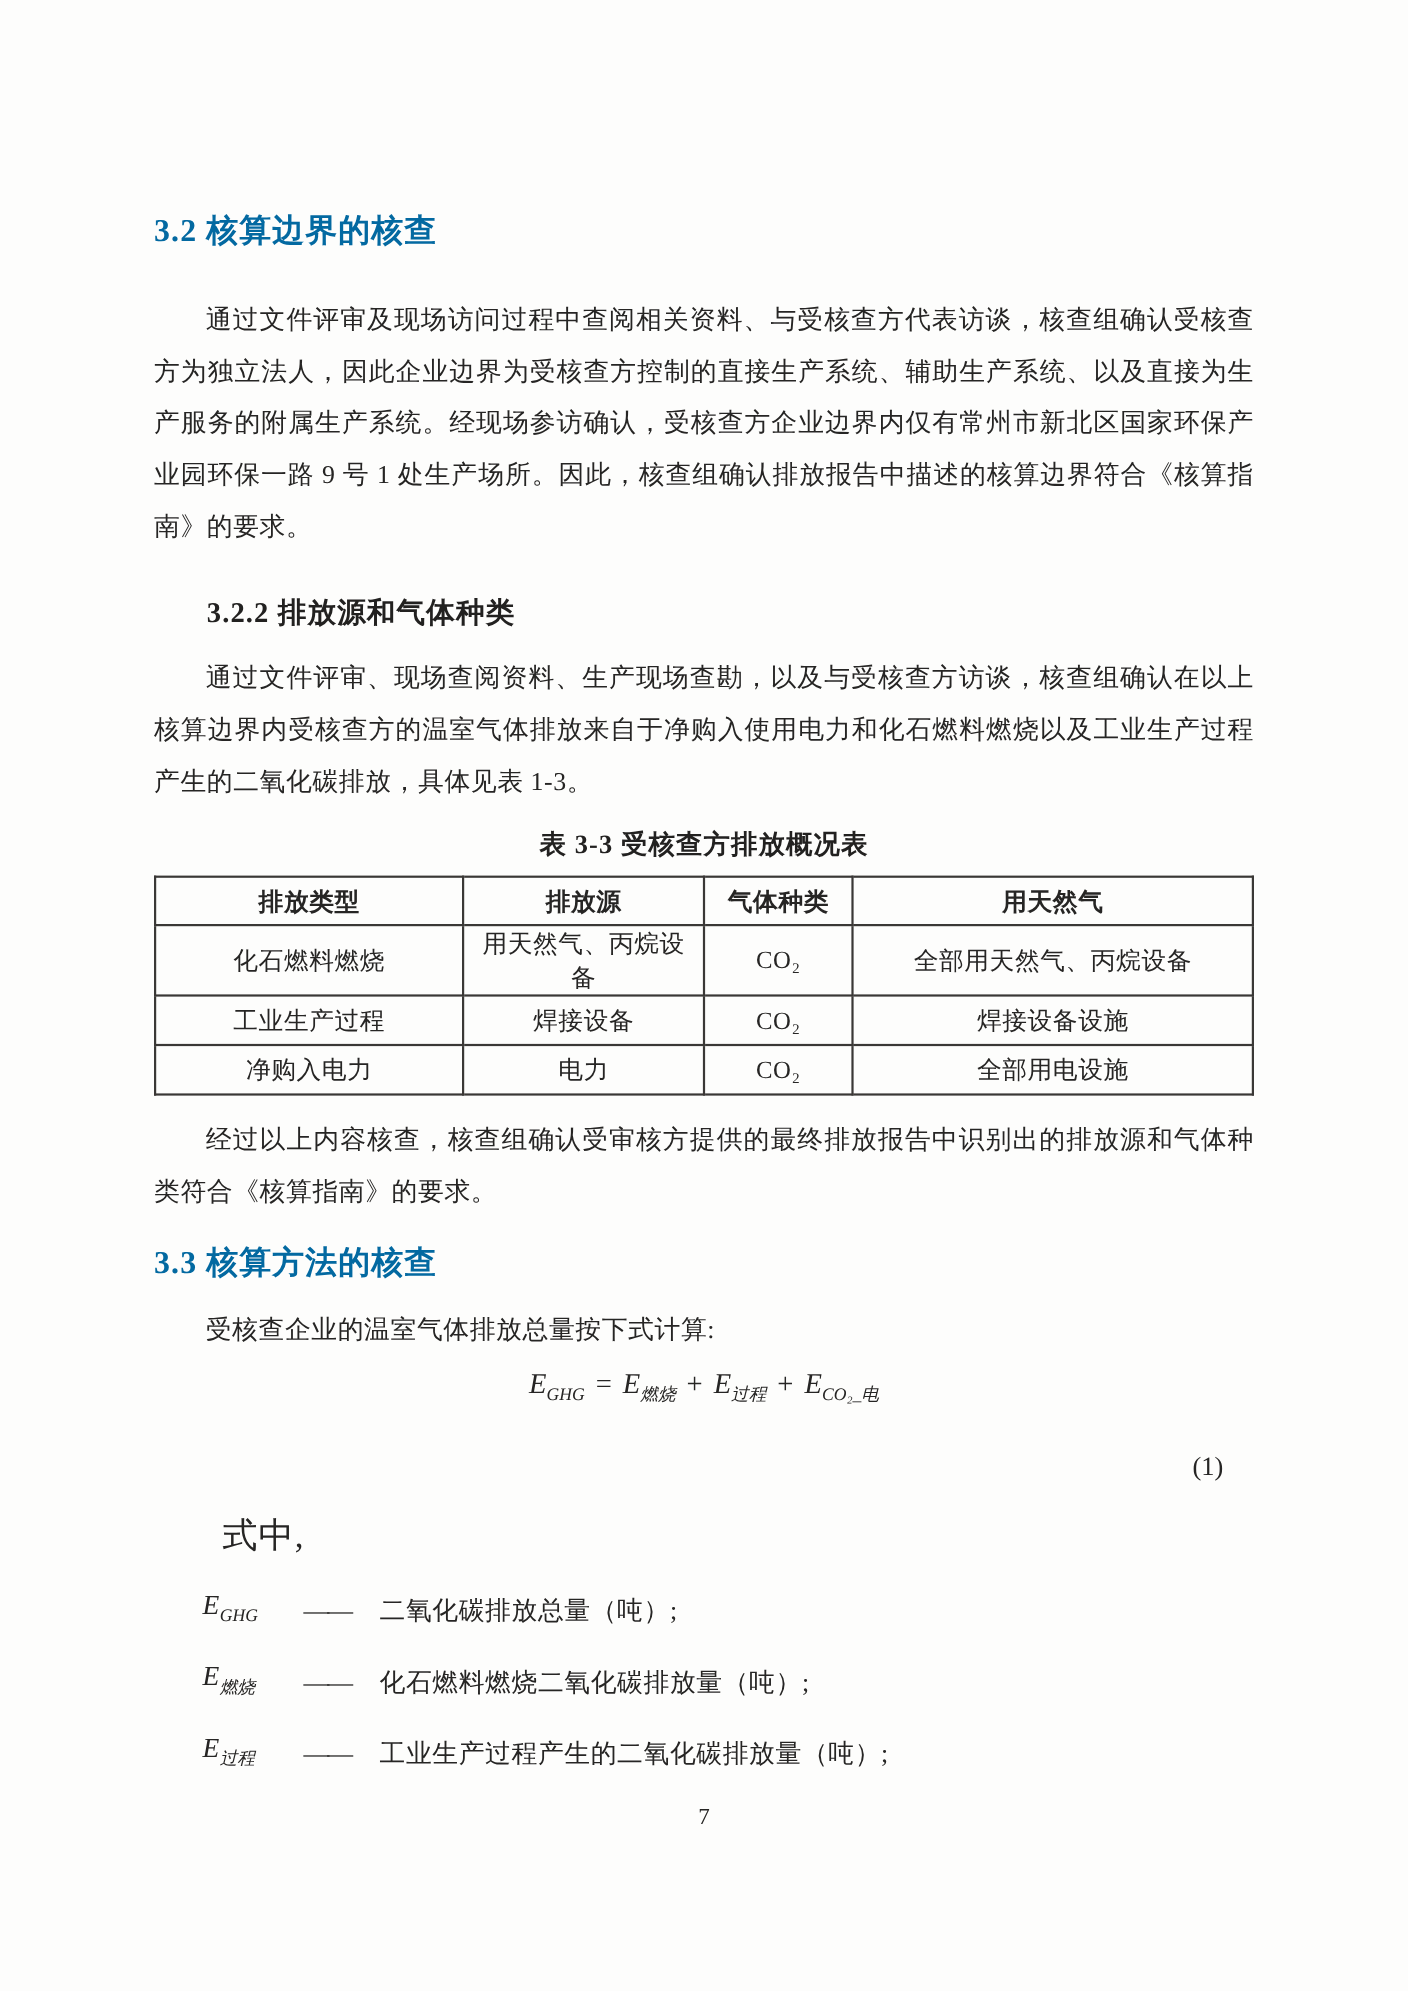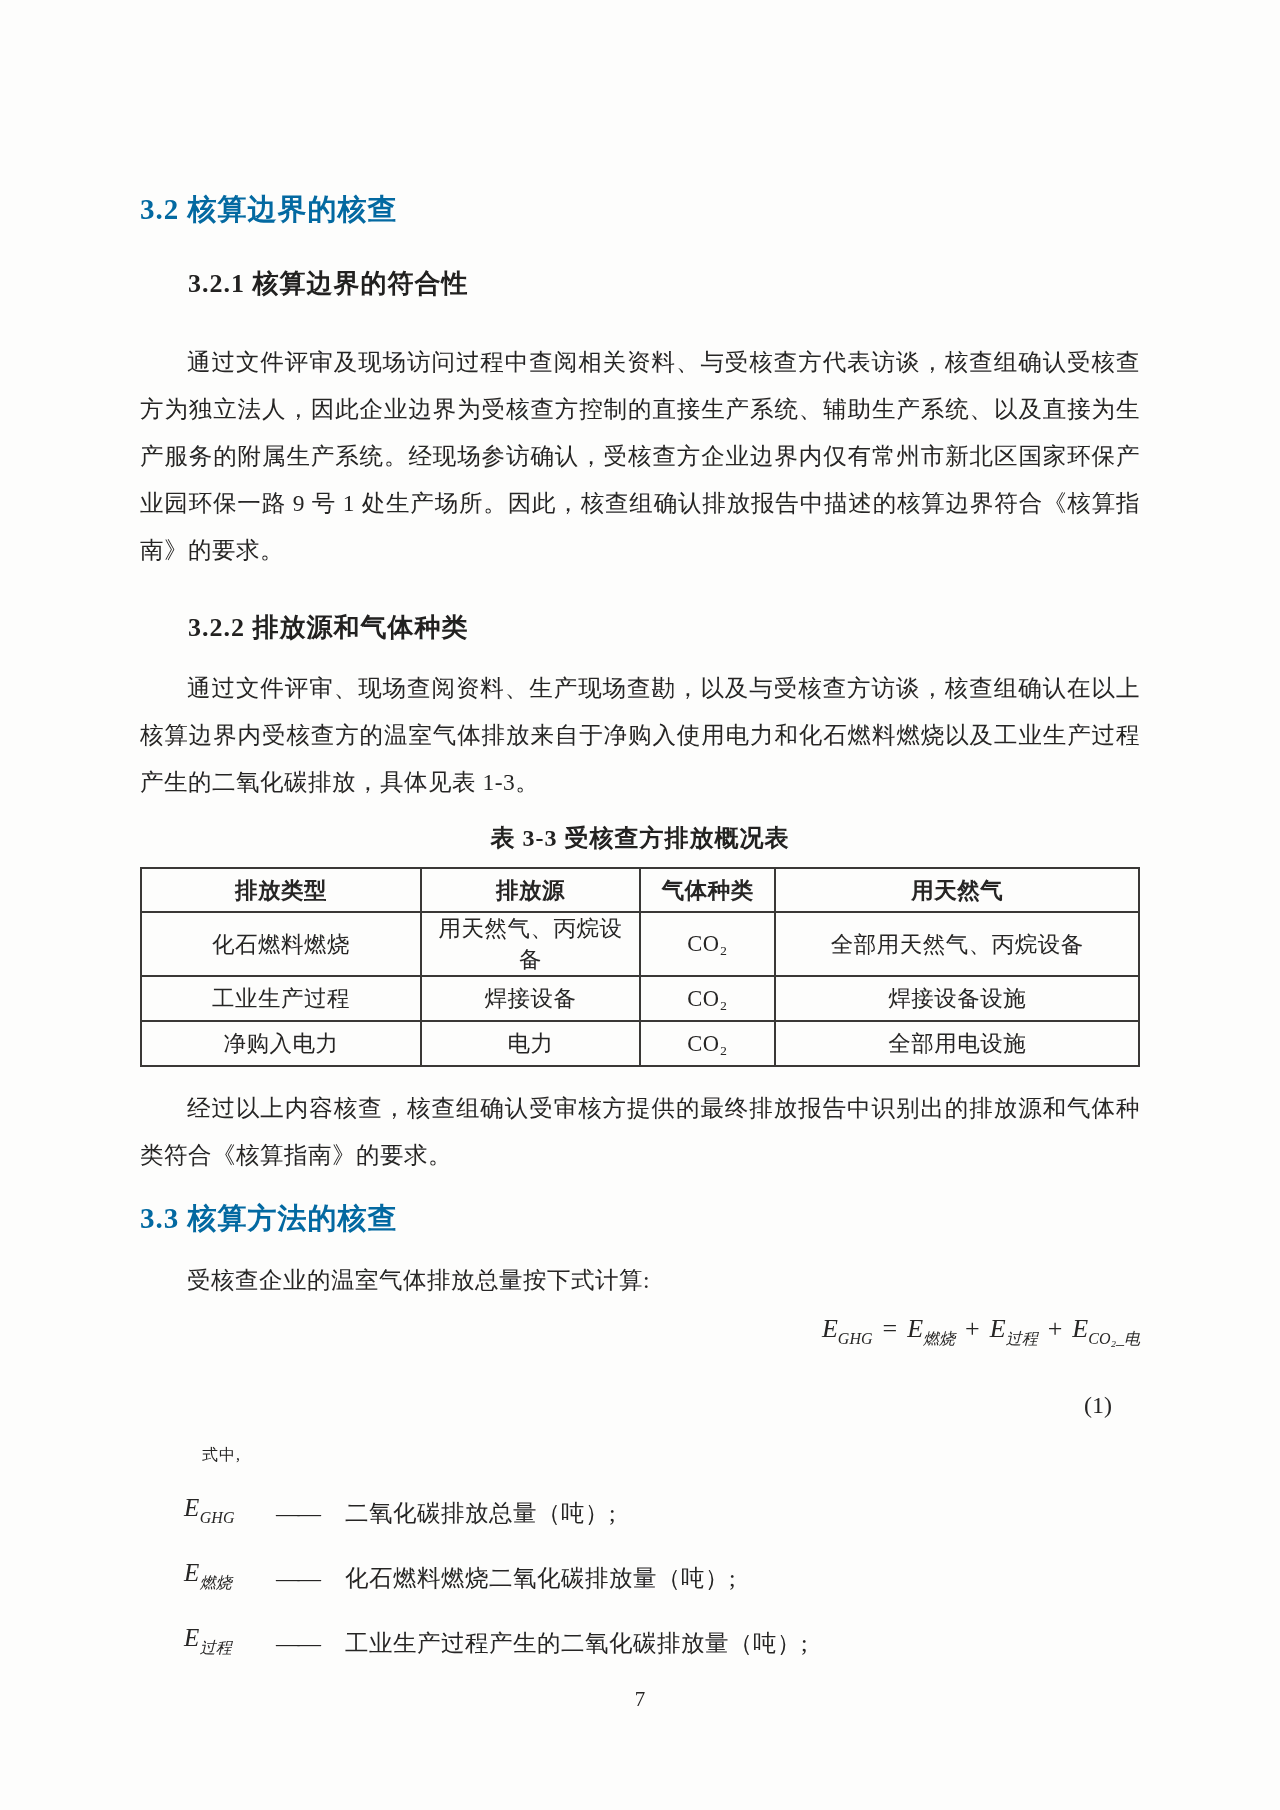--- a/index.html
+++ b/index.html
@@ -77,42 +77,42 @@
     letter-spacing: 0.5px;
   }
   table.emissions th { height: 42px; font-weight: bold; }
   table.emissions td { height: 43px; font-weight: normal; }
   .col1 { width: 28.5%; }
   .col2 { width: 21.5%; }
   .col3 { width: 12%; }
   .col4 { width: 38%; }
   .formula-row {
     margin-top: 10px;
-    text-align: right;
+    text-align: center;
     font-size: 26px;
   }
   .fvar {
     font-style: italic;
     font-family: "Liberation Serif", "DejaVu Serif", serif;
   }
   .fsub {
     font-style: italic;
     font-size: 16px;
     vertical-align: -7px;
     letter-spacing: 0;
   }
   .fop { margin: 0 10px; font-style: normal; }
   .eq-number {
     text-align: right;
     font-size: 24px;
     padding-right: 28px;
     margin-top: 42px;
   }
   .where-label {
-    font-size: 16px;
+    font-size: 32px;
     margin: 26px 0 0 62px;
     letter-spacing: 1px;
   }
   .definitions { margin: 26px 0 0 44px; }
   .def-item {
     display: flex;
     align-items: center;
     font-size: 23.5px;
     line-height: 32px;
     margin-bottom: 23px;
@@ -126,21 +126,20 @@
     margin-top: 16px;
   }
 </style>
 </head>
 <body>
 
 <div class="page">
 
   <h1 class="h-l1">3.2 核算边界的核查</h1>
 
-  <h2 class="h-l2">3.2.1 核算边界的符合性</h2>
 
   <p class="para">通过文件评审及现场访问过程中查阅相关资料、与受核查方代表访谈，核查组确认受核查方为独立法人，因此企业边界为受核查方控制的直接生产系统、辅助生产系统、以及直接为生产服务的附属生产系统。经现场参访确认，受核查方企业边界内仅有常州市新北区国家环保产业园环保一路 9 号 1 处生产场所。因此，核查组确认排放报告中描述的核算边界符合《核算指南》的要求。</p>
 
   <h2 class="h-l2">3.2.2 排放源和气体种类</h2>
 
   <p class="para tight">通过文件评审、现场查阅资料、生产现场查勘，以及与受核查方访谈，核查组确认在以上核算边界内受核查方的温室气体排放来自于净购入使用电力和化石燃料燃烧以及工业生产过程产生的二氧化碳排放，具体见表 1-3。</p>
 
   <div class="table-caption">表 3-3  受核查方排放概况表</div>
 
   <table class="emissions">

